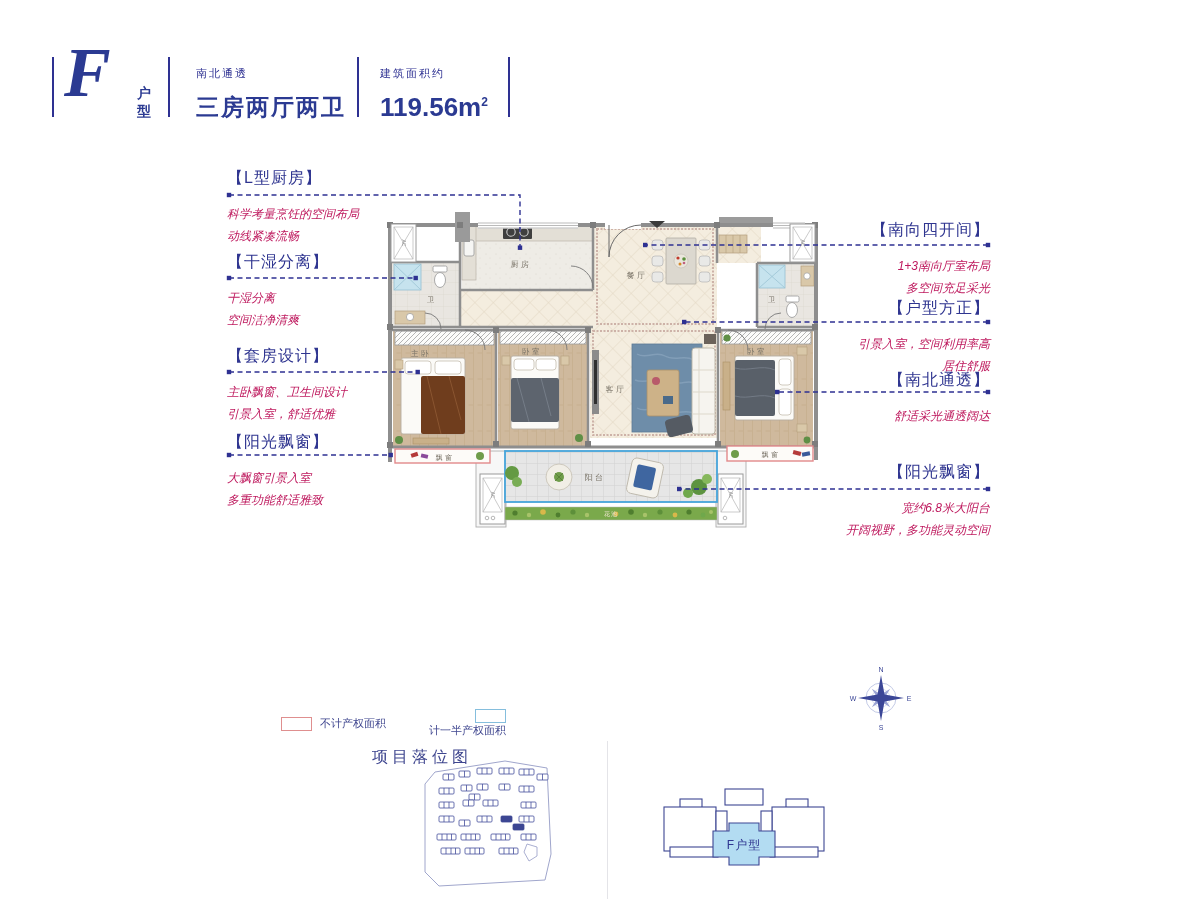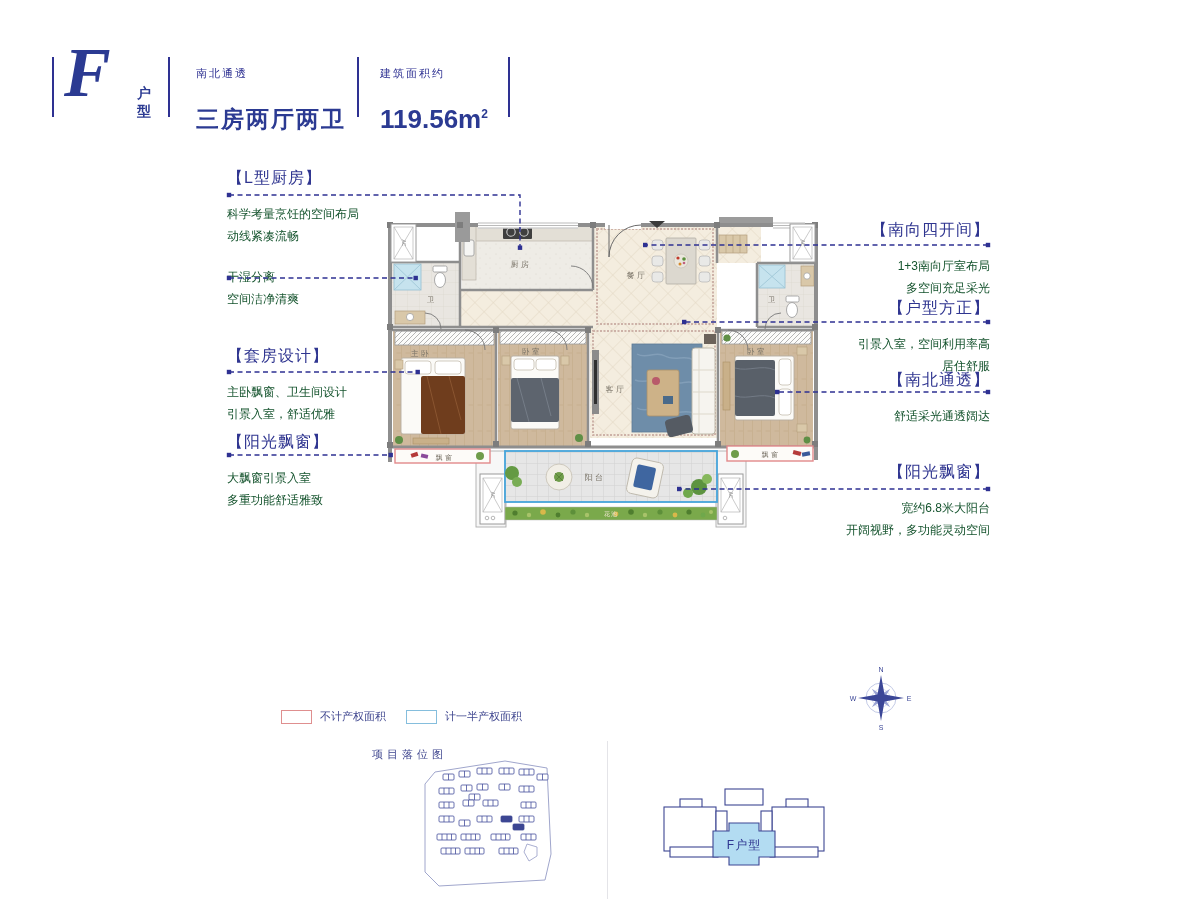--- a/index.html
+++ b/index.html
@@ -10,39 +10,39 @@
   
   .tick{left:52px;top:57px;width:2px;height:60px;background:#2e3192;}
   .logo-f{left:64px;top:38px;font-family:"Liberation Serif","DejaVu Serif",serif;
           font-style:italic;font-weight:bold;font-size:70px;line-height:1;color:#2b3a92;}
   .logo-suffix{left:137px;top:84px;font-size:14px;font-weight:bold;line-height:1.3;color:#2b3a92;}
   .hdiv{width:2px;background:#2e3192;top:57px;height:60px;}
   .hd1{left:168px;} .hd2{left:357px;} .hd3{left:508px;}
   .hgroup{top:66px;}
   .hg-structure{left:196px;} .hg-area{left:380px;}
   .hlabel{font-size:11px;letter-spacing:2px;color:#2e3192;}
-  .hvalue{margin-top:23px;font-size:23px;font-weight:bold;letter-spacing:2px;color:#2b3a92;}
+  .hvalue{margin-top:11px;font-size:23px;font-weight:bold;letter-spacing:2px;color:#2b3a92;}
   .hvalue.num{font-size:26px;letter-spacing:0;}
   .hvalue sup{font-size:12px;}
 
   
   .feat{width:230px;}
   .feat.left{left:227px;text-align:left;}
   .feat.right{left:760px;text-align:right;}
   .feat-title{font-size:16px;font-weight:normal;letter-spacing:1px;color:#2f3590;}
-  .feat-lines{margin-top:15px;font-size:12px;line-height:1.8;color:#14532d;}
+  .feat-lines{margin-top:15px;font-size:12px;line-height:1.8;color:#be185d;font-style:italic;}
 
   
   .legend{left:281px;top:709px;display:flex;align-items:center;font-size:11px;color:#3f468f;}
   .swatch{width:29px;height:12px;background:#fff;display:inline-block;}
   .sw-red{border:1px solid #df8f8f;}
   .sw-blue{border:1px solid #85bedd;}
   .legend .lab{margin-left:8px;}
-  .legend .item2{margin-left:20px;display:flex;align-items:flex-end;}
-  .sitemap-title{left:372px;top:747px;font-size:11px;letter-spacing:4px;color:#3f468f;}
+  .legend .item2{margin-left:35px;display:flex;align-items:flex-end;flex-direction:column;}
+  .sitemap-title{left:372px;top:747px;font-size:16px;letter-spacing:4px;color:#3f468f;}
   .vdiv{left:607px;top:741px;width:1px;height:158px;background:#e4e4e8;}
   svg text{font-family:"Liberation Sans","DejaVu Sans",sans-serif;}
 </style>
 </head>
 <body>
 
 <div class="stage">
 
   <div class="abs tick"></div>
   <div class="abs logo-f">F</div>
@@ -65,20 +65,21 @@
   <div class="abs hdiv hd3"></div>
 
   <div class="abs feat left" style="top:168px">
     <div class="feat-title">【L型厨房】</div>
     <div class="feat-lines">
       <div>科学考量烹饪的空间布局</div>
       <div>动线紧凑流畅</div>
     </div>
   </div>
   <div class="abs feat left" style="top:252px">
+    <div class="feat-title">【干湿分离】</div>
     <div class="feat-lines">
       <div>干湿分离</div>
       <div>空间洁净清爽</div>
     </div>
   </div>
   <div class="abs feat left" style="top:346px">
     <div class="feat-title">【套房设计】</div>
     <div class="feat-lines">
       <div>主卧飘窗、卫生间设计</div>
       <div>引景入室，舒适优雅</div>

